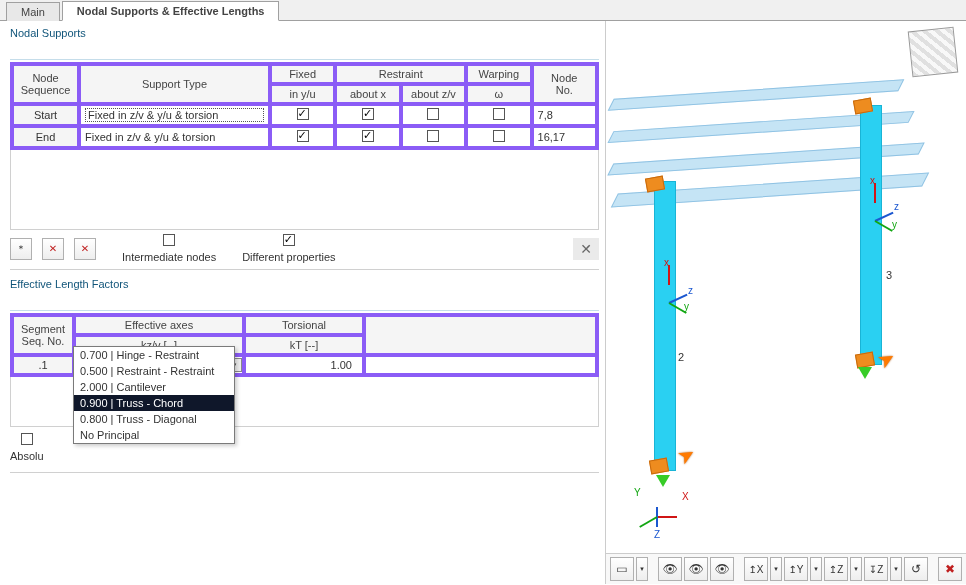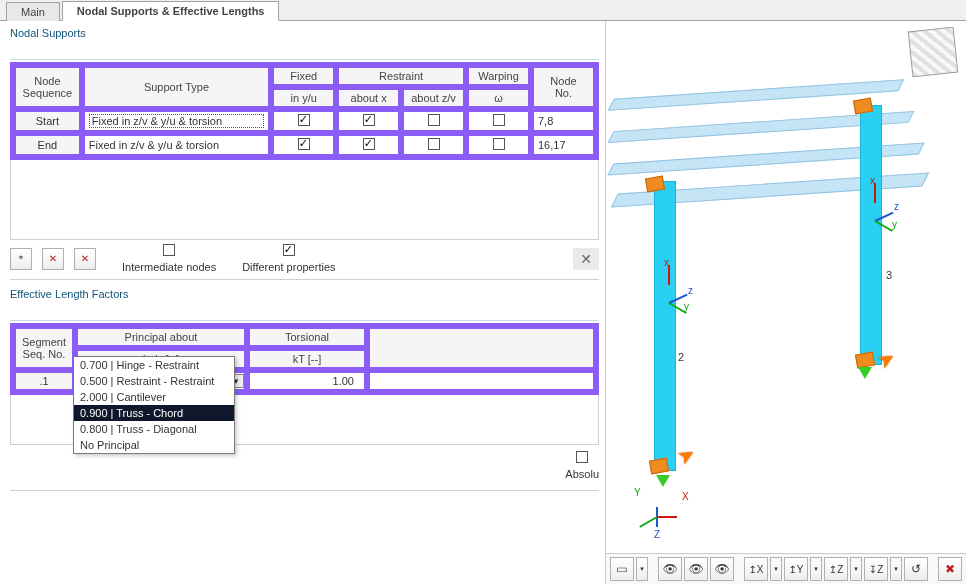--- a/index.html
+++ b/index.html
@@ -66,21 +66,21 @@
     border-bottom: 1px solid #c5ddea;
     padding-bottom: 20px;
     margin-bottom: 2px;
   }
   table.grid {
     border-collapse: collapse;
     width: 100%;
     font-size: 11px;
   }
   table.grid th, table.grid td {
-    border: 6px solid #8b5cf6;
+    border: 4px solid #8b5cf6;
     padding: 2px 4px;
     text-align: center;
     background: #fff;
     font-weight: normal;
     color: #333;
     margin-top: 12px;
   }
   table.grid th {
     background: #f5f5f5;
     color: #444;
@@ -204,21 +204,20 @@
     display: inline-flex;
     align-items: center; justify-content: center;
     font-size: 9px;
     color: #333;
   }
   .elf-footer {
     display: flex;
     align-items: center;
     padding: 6px 0;
     gap: 6px;
-    justify-content: flex-end;
   }
   .blank-area {
     flex: 1;
     border-top: 1px solid #d0d0d0;
     background: #fff;
   }
   
   .beam {
     position: absolute;
     background: rgba(150,205,236,0.55);
@@ -361,21 +360,21 @@
       </div>
     </div>
 
     <div class="elf-panel">
       <div class="section-title">Effective Length Factors</div>
       <div class="elf-grid-wrap">
         <table class="grid">
           <thead>
             <tr>
               <th rowspan="2" style="width:62px">Segment<br>Seq. No.</th>
-              <th style="width:160px">Principal about</th>
+              <th style="width:160px">Effective axes</th>
               <th style="width:120px">Torsional</th>
               <th rowspan="2"></th>
             </tr>
             <tr>
               <th>kz/v [--]</th>
               <th>kT [--]</th>
             </tr>
           </thead>
           <tbody>
             <tr>

